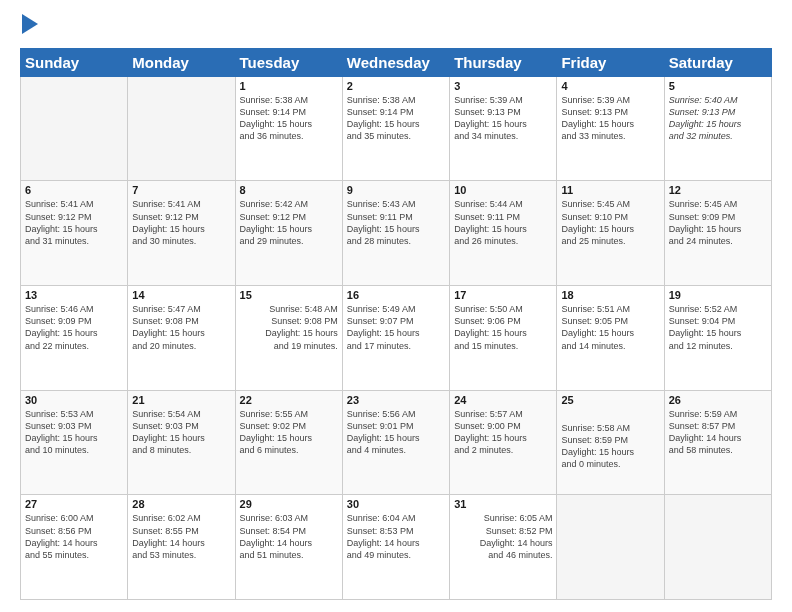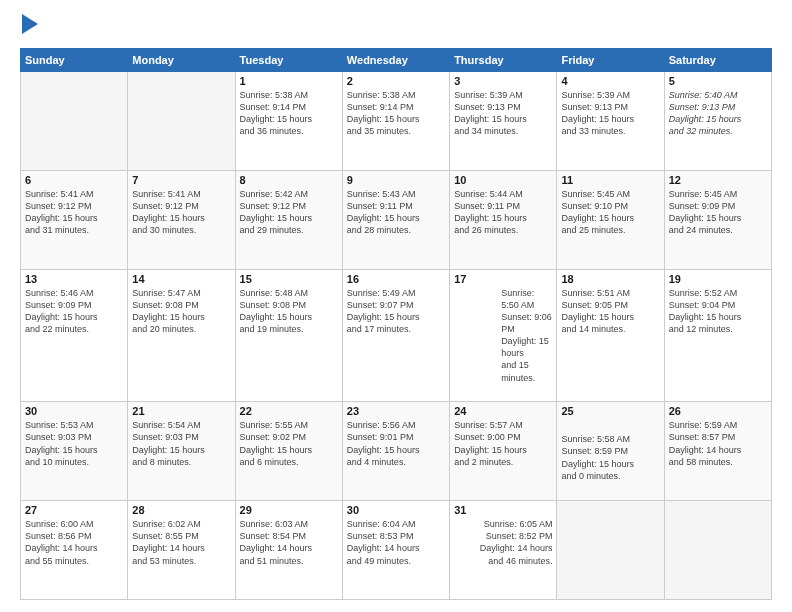--- a/index.html
+++ b/index.html
@@ -54,21 +54,21 @@
     .calendar {
       flex: 1;
       border: 1px solid #ccc;
       border-collapse: collapse;
       width: 100%;
       table-layout: fixed;
     }
     .calendar th {
       background: #2a6db5;
       color: #fff;
-      font-size: 11px;
+      font-size: 15px;
       font-weight: bold;
       padding: 5px 4px;
       border: 1px solid #2a6db5;
       text-align: left;
     }
     .calendar td {
       border: 1px solid #ccc;
       vertical-align: top;
       padding: 3px 4px;
       font-size: 9.5px;
@@ -228,35 +228,35 @@
           </td>
           <td>
             <span class="day-num">14</span>
             <div class="day-info" style="white-space: pre-line;">Sunrise: 5:47 AM
 Sunset: 9:08 PM
 Daylight: 15 hours
 and 20 minutes.</div>
           </td>
           <td>
             <span class="day-num">15</span>
-            <div class="day-info" style="white-space: pre-line;">Sunrise: 5:48 AM
+            <div class="day-info" style="white-space: pre-line; text-align: right;">Sunrise: 5:48 AM
 Sunset: 9:08 PM
 Daylight: 15 hours
 and 19 minutes.</div>
           </td>
           <td>
             <span class="day-num">16</span>
             <div class="day-info" style="white-space: pre-line;">Sunrise: 5:49 AM
 Sunset: 9:07 PM
 Daylight: 15 hours
 and 17 minutes.</div>
           </td>
           <td>
             <span class="day-num">17</span>
-            <div class="day-info" style="white-space: pre-line; margin-left: 47px;">Sunrise: 5:50 AM
+            <div class="day-info" style="white-space: pre-line;">Sunrise: 5:50 AM
 Sunset: 9:06 PM
 Daylight: 15 hours
 and 15 minutes.</div>
           </td>
           <td>
             <span class="day-num">18</span>
             <div class="day-info" style="white-space: pre-line;">Sunrise: 5:51 AM
 Sunset: 9:05 PM
 Daylight: 15 hours
 and 14 minutes.</div>

